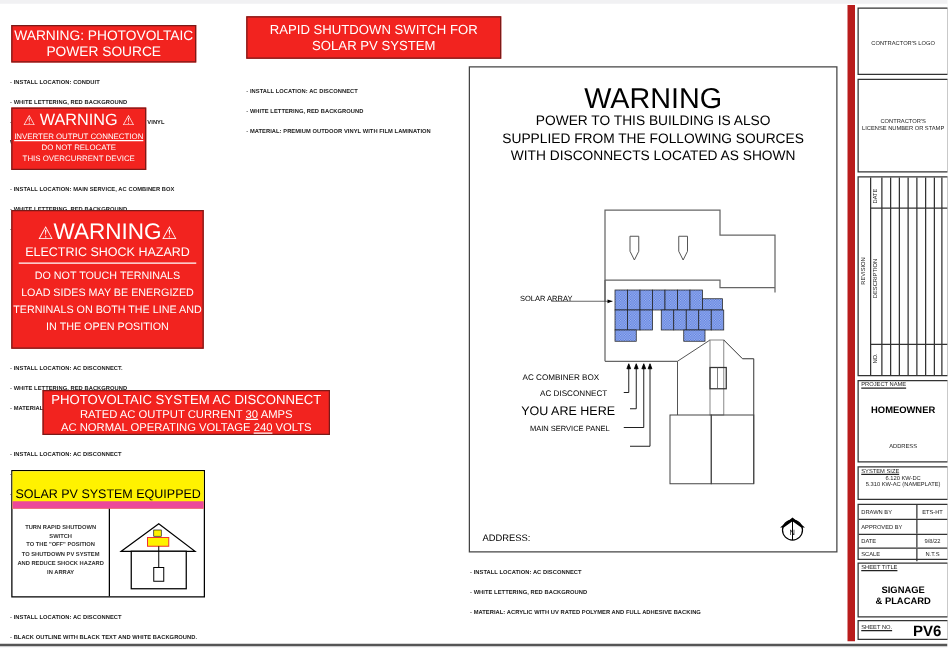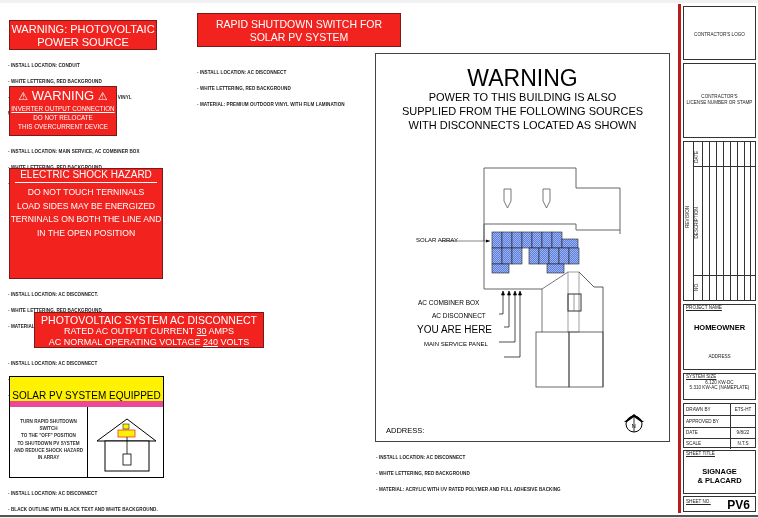--- a/index.html
+++ b/index.html
@@ -3,21 +3,21 @@
 <meta charset="utf-8">
 <style>
   html,body{margin:0;padding:0;}
   body{width:758px;height:518px;background:#f1f1f3;position:relative;overflow:hidden;font-family:"Liberation Sans",sans-serif;color:#000;}
   .sheet{position:absolute;left:0;top:3px;width:758px;height:512px;background:#fff;border-bottom:2px solid #555;}
   .abs{position:absolute;}
   .red{background:#f2231f;color:#fff;border:1px solid #7a1a18;text-align:center;box-sizing:border-box;}
   .note{position:absolute;font-size:4.6px;line-height:5.4px;color:#222;white-space:pre;font-weight:bold;letter-spacing:0.05px;}
   .note div{white-space:nowrap;}
   
-  .tb{position:absolute;left:678px;top:4px;width:78px;height:509px;border-left:3px solid #b91c1c;box-sizing:border-box;}
+  .tb{position:absolute;left:678px;top:4px;width:78px;height:509px;border-left:6px solid #b91c1c;box-sizing:border-box;}
   .tbbox{position:absolute;left:2px;width:73px;border:1px solid #333;box-sizing:border-box;background:#fff;}
   .tiny{font-size:4.6px;line-height:5.6px;text-align:center;color:#222;}
   .u{text-decoration:underline;}
 </style>
 </head>
 <body>
 
 <div class="sheet">
 
   <div class="abs red" style="left:9px;top:17px;width:148px;height:30px;padding-top:2px;font-size:11px;line-height:13px;">
@@ -43,20 +43,23 @@
       <div>THIS OVERCURRENT DEVICE</div>
     </div>
   </div>
   <div class="note" style="left:8px;top:135px;">
     <div>- INSTALL LOCATION: MAIN SERVICE, AC COMBINER BOX</div>
     <div>- WHITE LETTERING, RED BACKGROUND</div>
     <div>- MATERIAL: PREMIUM OUTDOOR VINYL WITH FILM LAMINATION</div>
   </div>
 
   <div class="abs red" style="left:9px;top:165px;width:154px;height:111px;">
+    <div style="font-size:18px;line-height:22px;margin-top:5px;">
+      <span style="font-size:14px;">⚠</span><span>WARNING</span><span style="font-size:14px;">⚠</span>
+    </div>
     <div style="font-size:10px;line-height:12px;border-bottom:1px solid #fff;margin:0 5px;padding-bottom:1px;">ELECTRIC SHOCK HAZARD</div>
     <div style="font-size:8.6px;line-height:13.5px;margin-top:3px;">
       <div>DO NOT TOUCH TERNINALS</div>
       <div>LOAD SIDES MAY BE ENERGIZED</div>
       <div>TERNINALS ON BOTH THE LINE AND</div>
       <div>IN THE OPEN POSITION</div>
     </div>
   </div>
   <div class="note" style="left:8px;top:278px;">
     <div>- INSTALL LOCATION: AC DISCONNECT.</div>

